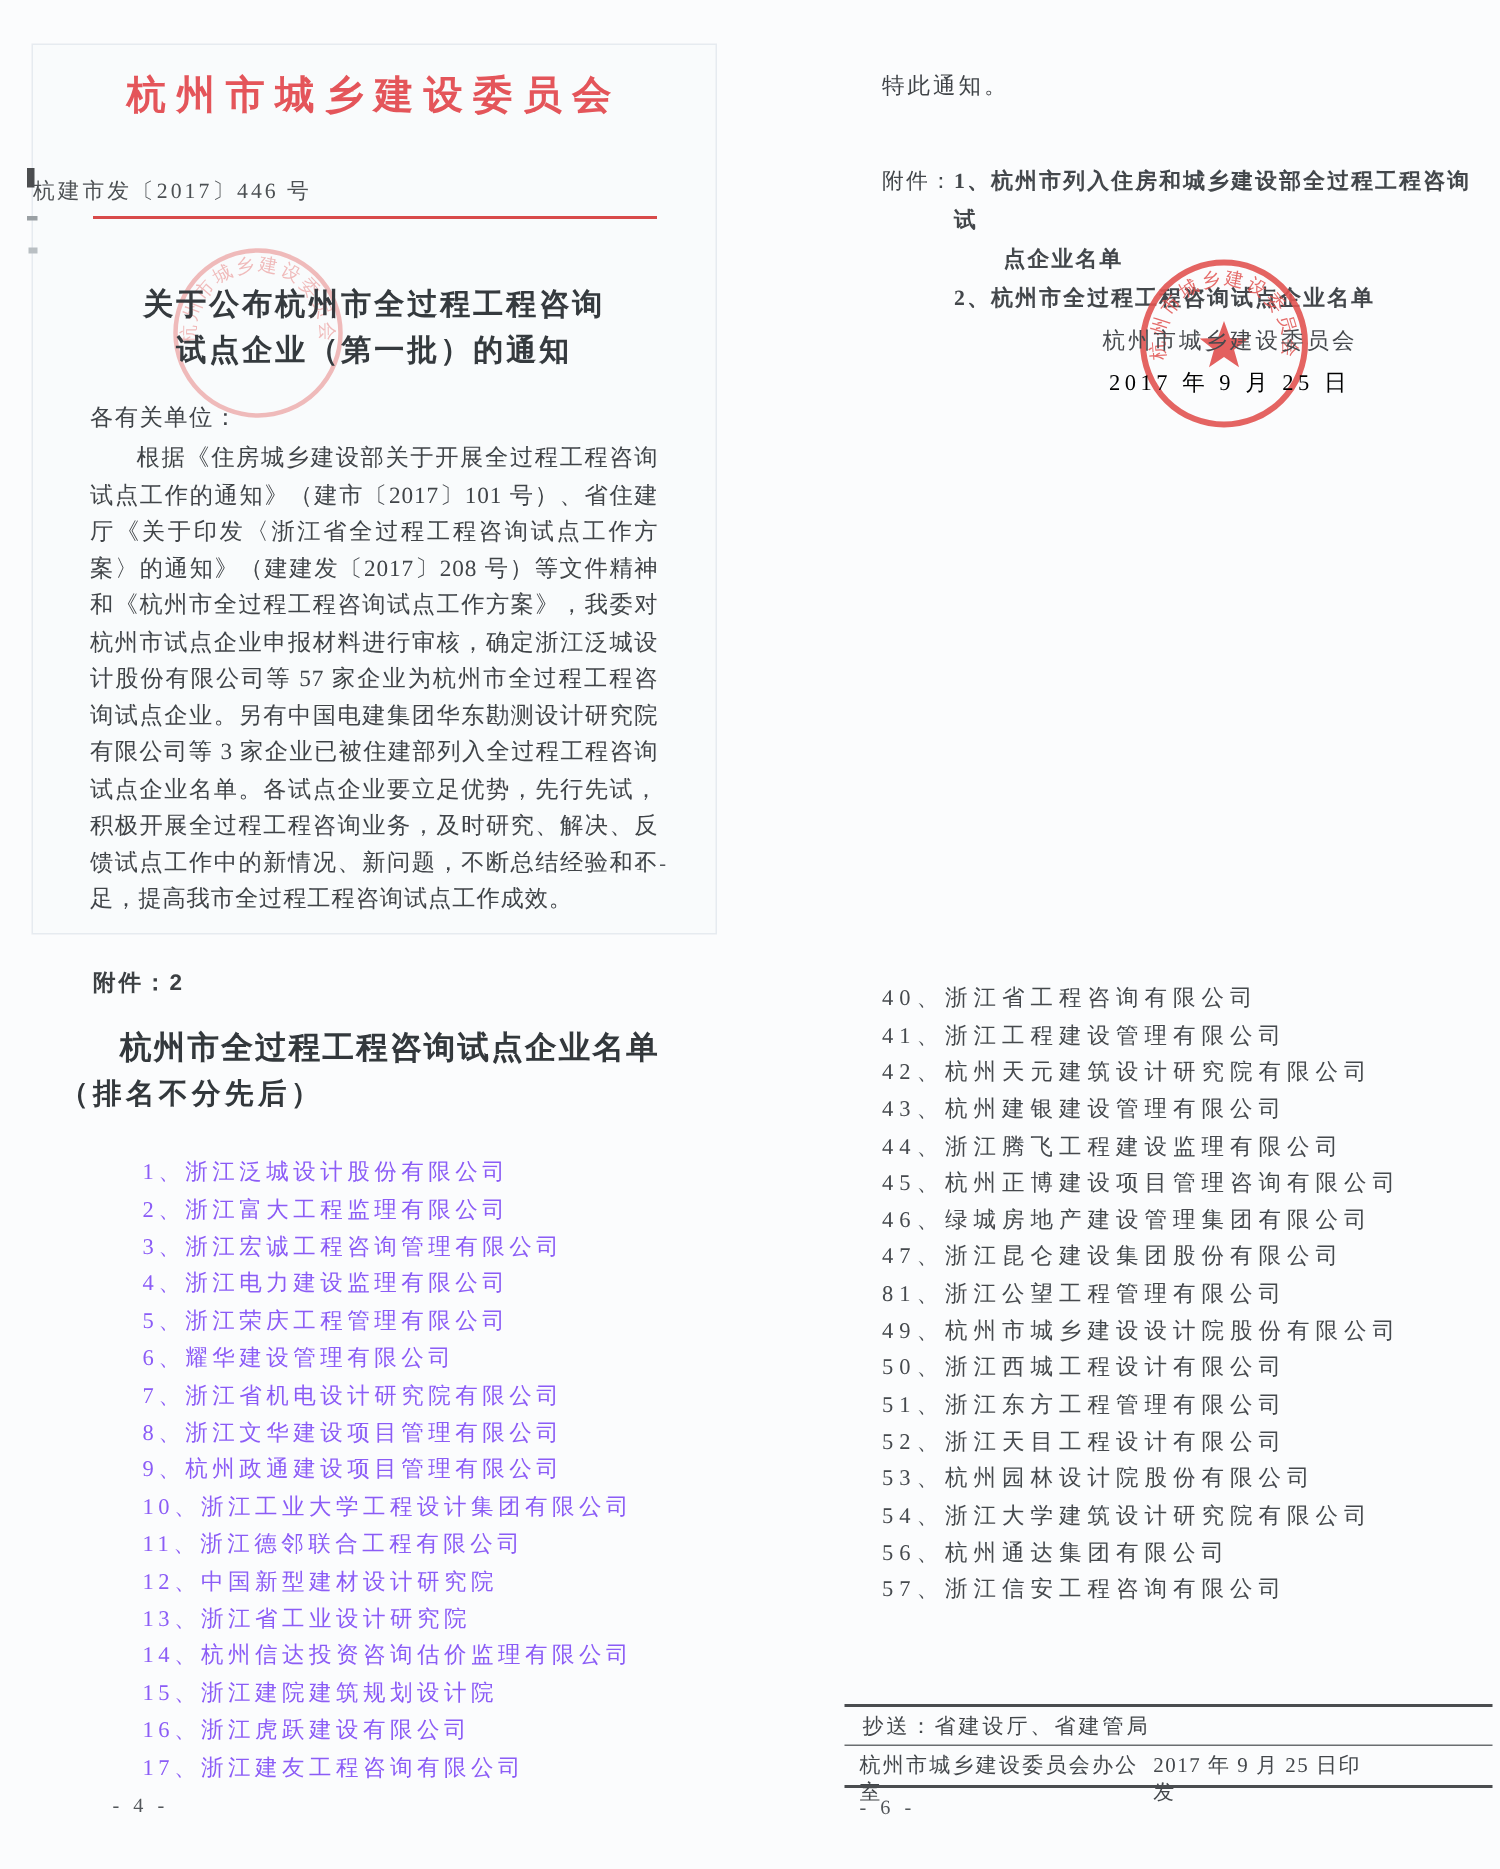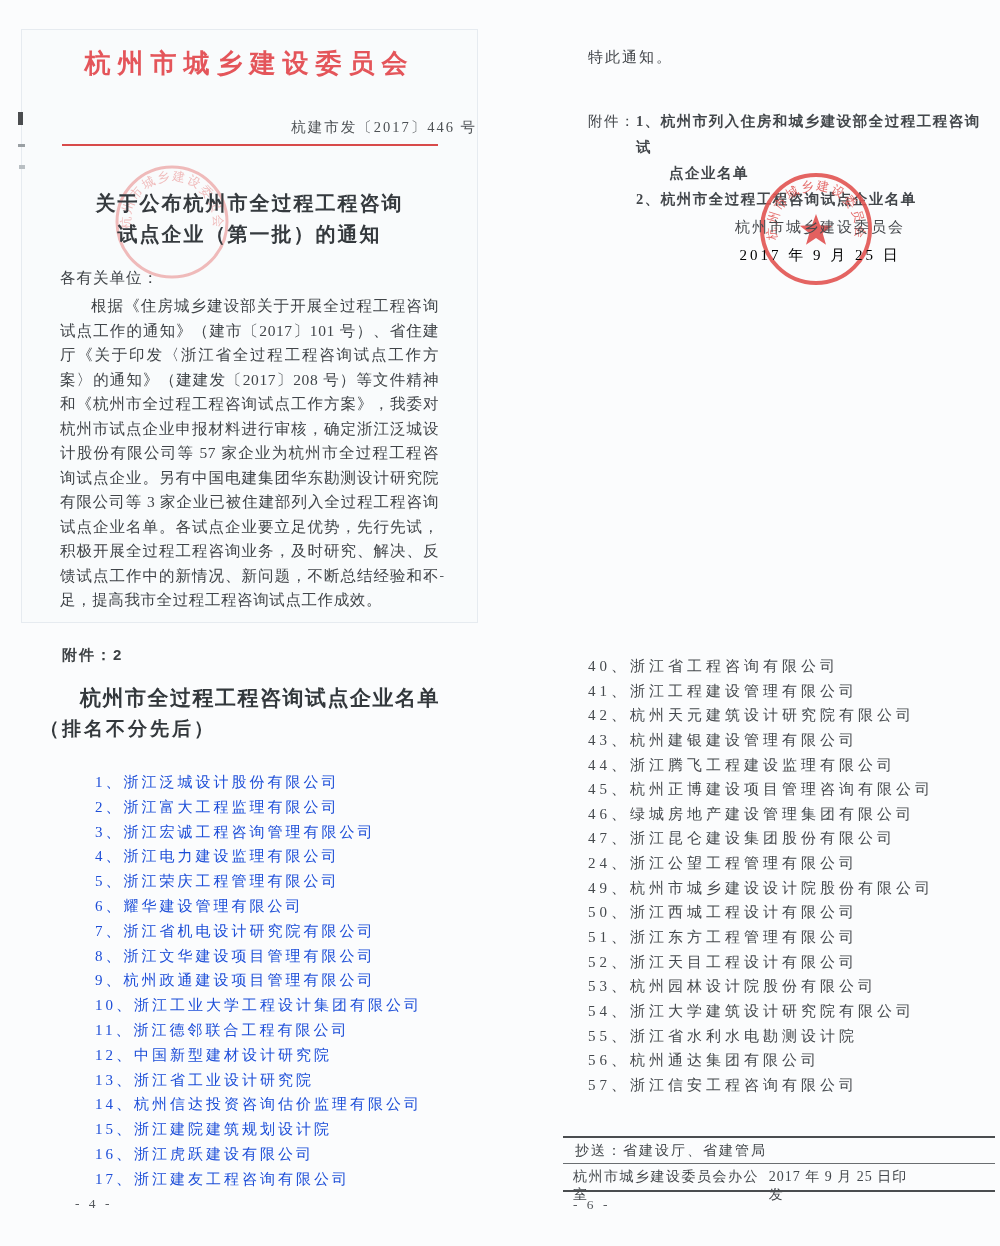--- a/index.html
+++ b/index.html
@@ -25,21 +25,21 @@
     position:absolute;left:22px;top:30px;width:455px;height:592px;
     background:#f9fbfc;
     box-shadow:0 0 0 1px rgba(203,216,223,.45);
   }
   .org-header{
     position:absolute;top:16px;left:0;right:0;text-align:center;
     font-size:26px;font-weight:bold;letter-spacing:7px;color:var(--accent-red);
     white-space:nowrap;
   }
   .doc-number{
-    position:absolute;top:88px;left:0;right:0;text-align:right;
+    position:absolute;top:88px;left:0;right:0;text-align:left;
     font-size:14.5px;letter-spacing:2px;color:#4c5053;
   }
   .red-rule{
     position:absolute;top:114px;left:40px;width:376px;height:2px;
     background:var(--rule-red);
   }
   .faint-seal{
     position:absolute;left:90px;top:132px;width:120px;height:120px;
     opacity:.38;
   }
@@ -100,21 +100,21 @@
     position:absolute;top:40px;left:0;width:440px;text-align:center;
     font-size:21px;font-weight:bold;letter-spacing:1.5px;color:#33383c;
   }
   .p4-title2{
     position:absolute;top:72px;left:0;width:440px;text-align:left;
     font-size:19px;font-weight:bold;letter-spacing:3px;color:#33383c;
   }
   .p4-list{position:absolute;top:126px;left:55px;right:0;}
   .p4-list .list-item{
     height:24.8px;line-height:24.8px;
-    font-size:15px;letter-spacing:3px;color:#1d4ed8;white-space:nowrap;
+    font-size:15px;letter-spacing:3px;color:#8b5cf6;white-space:nowrap;
   }
   .page4-num{
     position:absolute;top:552px;left:35px;
     font-size:13.5px;letter-spacing:3px;color:#53575b;
   }
 
   
   .page6{position:absolute;left:560px;top:644px;width:436px;height:602px;}
   .p6-list{position:absolute;top:10px;left:28px;right:0;}
   .p6-list .list-item{
@@ -225,28 +225,27 @@
   <section class="page6">
     <div class="p6-list">
         <div class="list-item">40、浙江省工程咨询有限公司</div>
         <div class="list-item">41、浙江工程建设管理有限公司</div>
         <div class="list-item">42、杭州天元建筑设计研究院有限公司</div>
         <div class="list-item">43、杭州建银建设管理有限公司</div>
         <div class="list-item">44、浙江腾飞工程建设监理有限公司</div>
         <div class="list-item">45、杭州正博建设项目管理咨询有限公司</div>
         <div class="list-item">46、绿城房地产建设管理集团有限公司</div>
         <div class="list-item">47、浙江昆仑建设集团股份有限公司</div>
-        <div class="list-item">24、浙江公望工程管理有限公司</div>
+        <div class="list-item">81、浙江公望工程管理有限公司</div>
         <div class="list-item">49、杭州市城乡建设设计院股份有限公司</div>
         <div class="list-item">50、浙江西城工程设计有限公司</div>
         <div class="list-item">51、浙江东方工程管理有限公司</div>
         <div class="list-item">52、浙江天目工程设计有限公司</div>
         <div class="list-item">53、杭州园林设计院股份有限公司</div>
         <div class="list-item">54、浙江大学建筑设计研究院有限公司</div>
-        <div class="list-item">55、浙江省水利水电勘测设计院</div>
         <div class="list-item">56、杭州通达集团有限公司</div>
         <div class="list-item">57、浙江信安工程咨询有限公司</div>
       </div>
 
     <div class="rule rule1"></div>
     <div class="cc-row">抄送：省建设厅、省建管局</div>
     <div class="rule rule2"></div>
     <div class="office-row">
       <span>杭州市城乡建设委员会办公室</span>
       <span class="print-date">2017 年 9 月 25 日印发</span>

